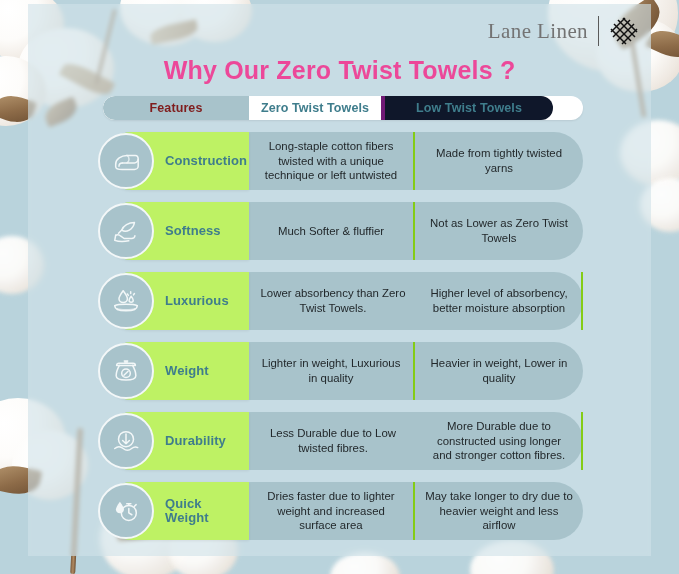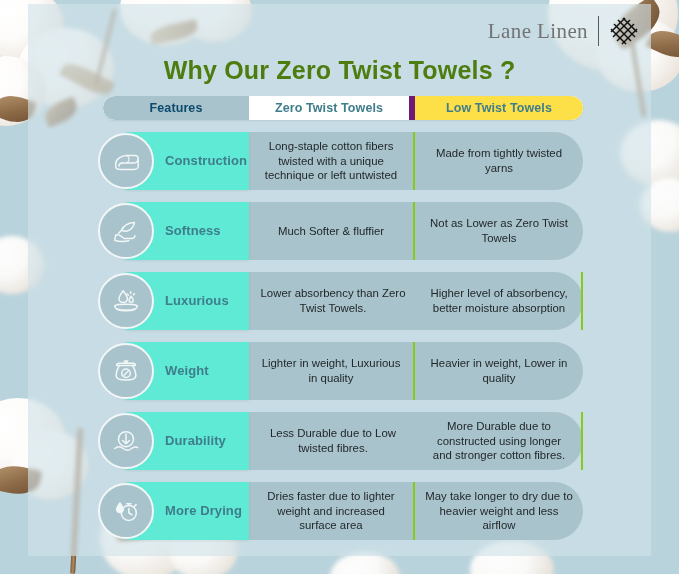--- a/index.html
+++ b/index.html
@@ -77,21 +77,21 @@
   #brand-mark { display: block; }
 
   
   #title {
     position: absolute;
     left: 0; right: 0;
     top: 56px;
     text-align: center;
     font-size: 25px;
     font-weight: bold;
-    color: #4d7c0f;
+    color: #ec4899;
     letter-spacing: .2px;
   }
 
   
   #table {
     position: absolute;
     left: 103px;
     top: 96px;
     width: 480px;
   }
@@ -110,25 +110,25 @@
     align-items: center;
     justify-content: center;
     font-size: 12.5px;
     font-weight: bold;
     color: #3f7d8c;
     letter-spacing: .1px;
   }
   .hcell.features {
     width: 146px;
     background: #a8c3cb;
-    color: #0c4a6e;
+    color: #7f1d1d;
     border-radius: 12px 0 0 12px;
   }
-  .hcell.col-a { width: 166px; background: #ffffff; border-right: 6px solid #701a75; }
-  .hcell.col-b { width: 168px; background: #fde047; border-radius: 0 12px 12px 0; }
+  .hcell.col-a { width: 136px; background: #ffffff; border-right: 4px solid #701a75; }
+  .hcell.col-b { width: 168px; background: #0f172a; border-radius: 0 12px 12px 0; }
 
   
   .row {
     display: flex;
     align-items: stretch;
     height: 58px;
     margin-top: 12px;
     position: relative;
   }
   .row-bg {
@@ -138,21 +138,21 @@
     height: 58px;
     background: #a8c3cb;
     border-radius: 29px;
   }
 
   
   .feature {
     position: relative;
     width: 146px;
     height: 58px;
-    background: #5eead4;
+    background: #bef264;
     border-radius: 29px 0 0 29px;
     display: flex;
     align-items: center;
     z-index: 3;
     box-shadow: 0 1px 3px rgba(0,0,0,.07);
   }
   .icon-circle {
     position: absolute;
     left: -5px;
     top: 1px;
@@ -359,19 +359,19 @@
     <div class="feature">
       <div class="icon-circle">
         <svg width="30" height="30" viewBox="0 0 32 32">
           <path class="gl-f" d="M9.5 6 C6.6 10, 5.2 12.5, 5.2 14.4 C5.2 16.7, 7.1 18.4, 9.5 18.4 C11.9 18.4, 13.8 16.7, 13.8 14.4 C13.8 12.5, 12.4 10, 9.5 6 Z"></path>
           <circle class="gl" cx="19" cy="18" r="8"></circle>
           <path class="gl" d="M19 13.4 L19 18 L22.2 20"></path>
           <path class="gl" d="M16.8 8.2 L21.2 8.2 M19 8.2 L19 10"></path>
           <path class="gl" d="M25 11 L26.8 9.2"></path>
         </svg>
       </div>
-      <div class="feature-label">More Drying</div>
+      <div class="feature-label">Quick Weight</div>
     </div>
     <div class="cell col-a">Dries faster due to lighter weight and increased surface area</div>
     <div class="cell col-b">May take longer to dry due to heavier weight and less airflow</div>
   </div>
 
 </div>
 
 </body></html>

